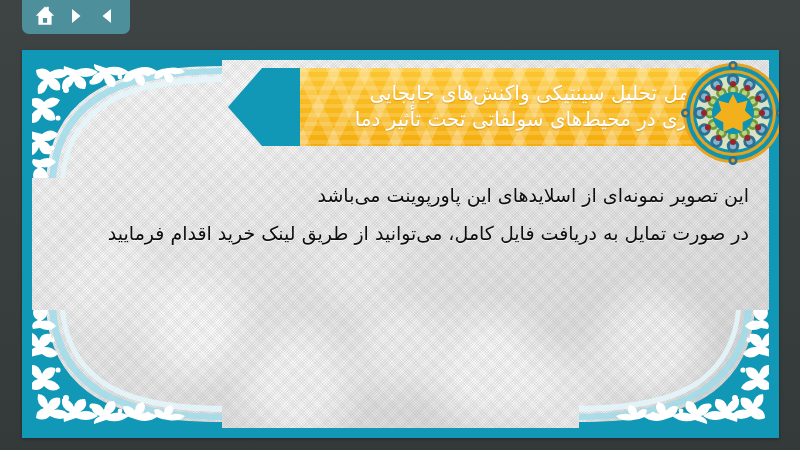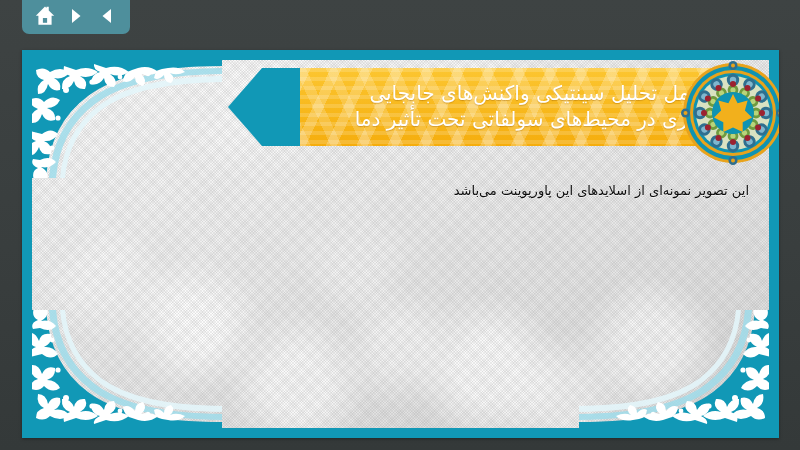--- a/index.html
+++ b/index.html
@@ -105,21 +105,21 @@
   .medallion svg{display:block;}
 
   
   .body-text{
     position:absolute;left:30px;right:30px;top:132px;
     direction:rtl;text-align:right;
     z-index:20;
   }
   .body-text p{
     margin:0 0 11px 0;
-    font-size:13px;line-height:1.42;color:#0d0d0d;
+    font-size:19px;line-height:1.42;color:#0d0d0d;
     white-space:nowrap;
     text-shadow:0 1px 0 rgba(255,255,255,.55);
   }
 </style>
 </head>
 <body>
 
 <div class="stage">
 
   <div class="backdrop"></div>
@@ -326,16 +326,17 @@
             <circle cx="52" cy="99.5" r="2"></circle>
             <circle cx="4.5" cy="52" r="2"></circle>
             <circle cx="99.5" cy="52" r="2"></circle>
           </g>
         </svg>
       </div>
     </div>
 
     <div class="body-text">
       <p>این تصویر نمونه‌ای از اسلایدهای این پاورپوینت می‌باشد</p>
+      <p>در صورت تمایل به دریافت فایل کامل، می‌توانید از طریق لینک خرید اقدام فرمایید</p>
     </div>
 
   </div>
 </div>
 
 </body></html>

